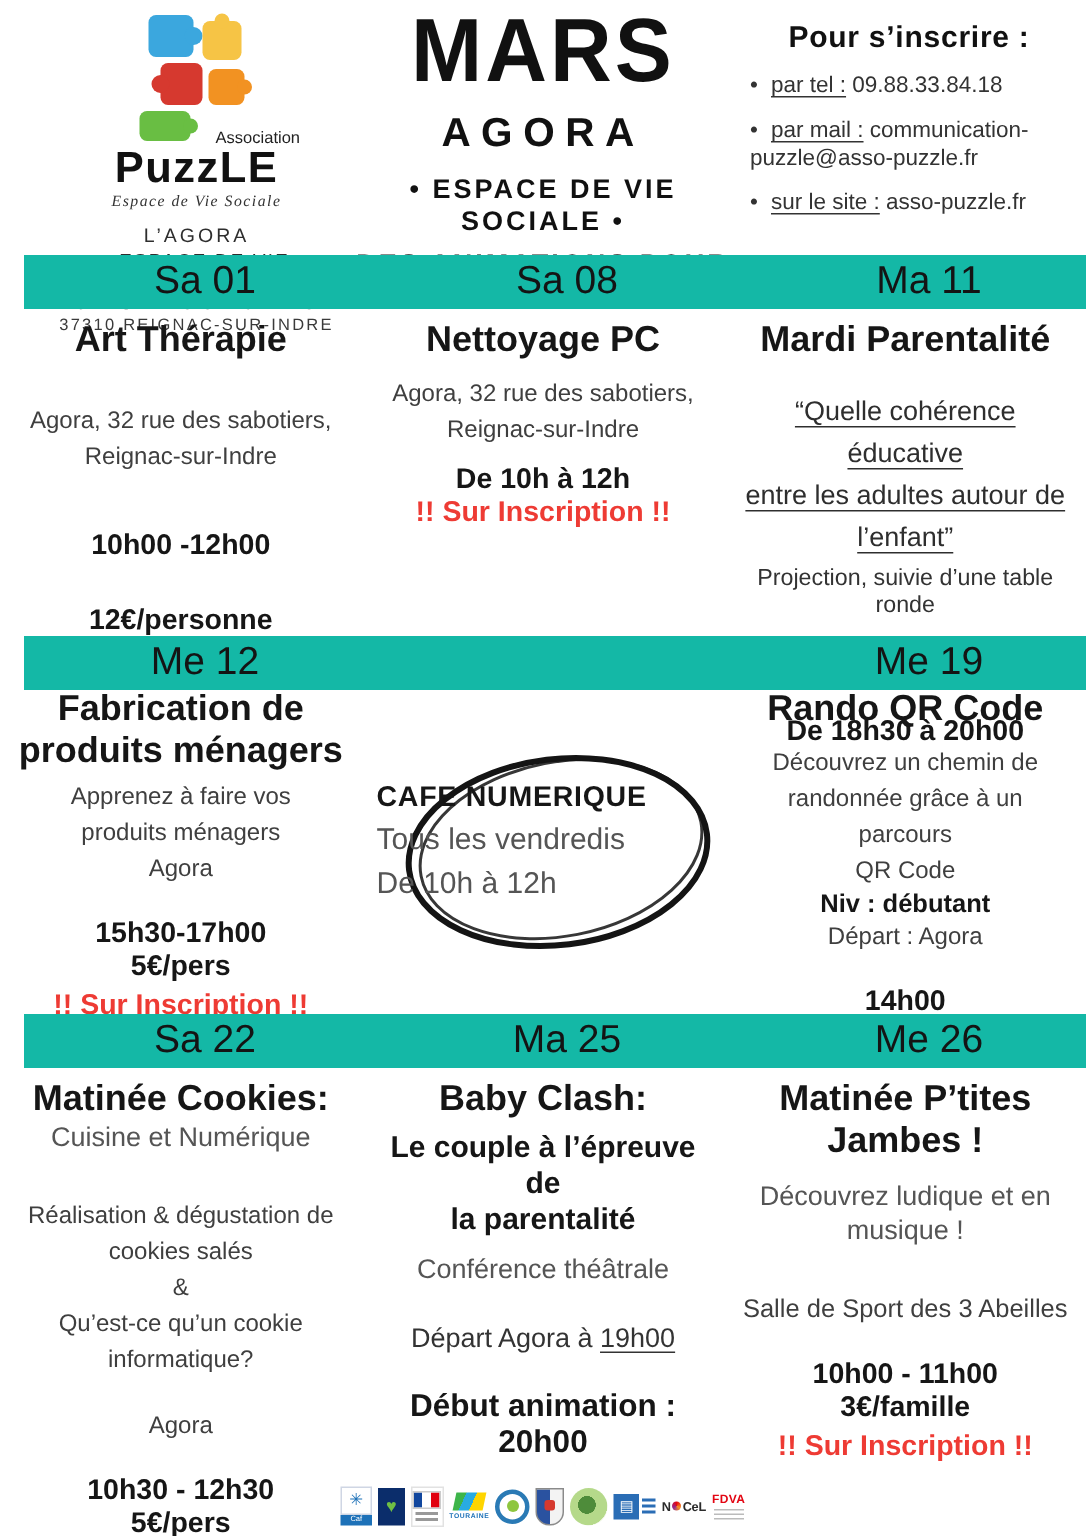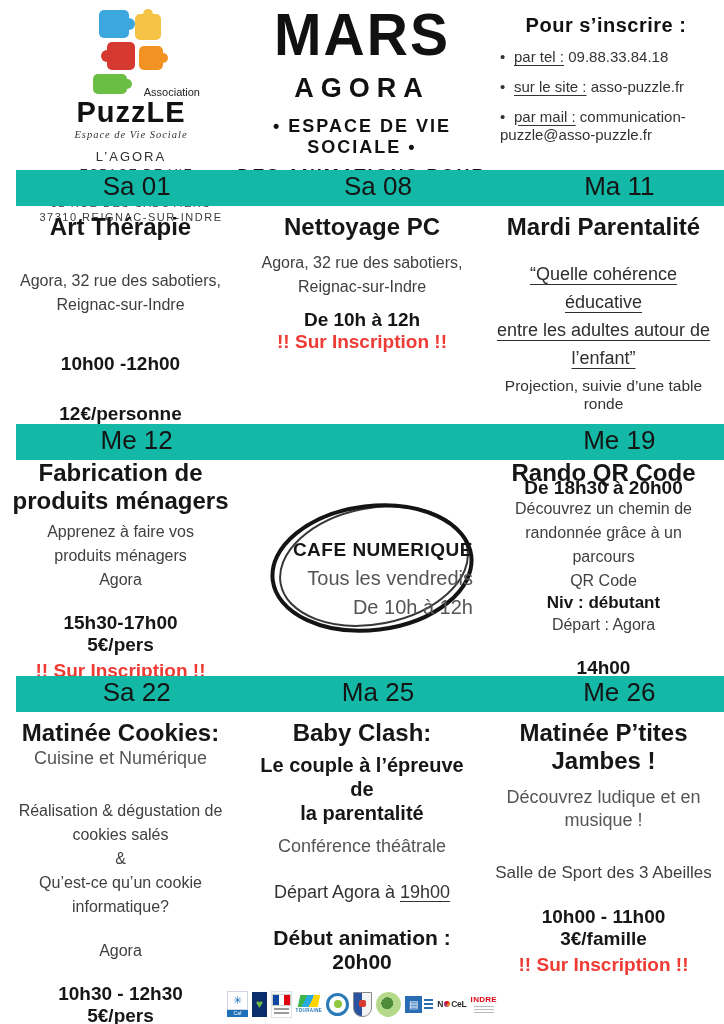--- a/index.html
+++ b/index.html
@@ -49,21 +49,21 @@
   .ev-red{font-weight:700;font-size:19px;color:#EE3B34;}
   .ev-quote{font-size:18px;color:#2e2e2e;text-decoration:underline;text-underline-offset:4px;white-space:pre-line;line-height:1.55;}
   .ev-note{font-size:15.5px;color:#333;}
   .u{text-decoration:underline;text-underline-offset:3px;}
   .mt0{margin-top:0;} .mt-xs{margin-top:4px;} .mt-sm{margin-top:10px;}
   .mt-md{margin-top:20px;} .mt-lg{margin-top:28px;} .mt-xl{margin-top:36px;}
 
   
   .cafe{position:relative;width:100%;height:100%;}
   .cafe svg{position:absolute;left:12px;top:30px;}
-  .cafe-text{position:absolute;left:0;top:80px;width:100%;text-align:right;}
+  .cafe-text{position:absolute;left:0;top:62px;width:100%;text-align:left;}
   .cafe-title{font-size:19px;font-weight:700;color:#161616;letter-spacing:.5px;}
   .cafe-l1{font-size:20px;color:#555;margin-top:6px;}
   .cafe-l2{font-size:20px;color:#555;margin-top:6px;}
 
   
   .footer-logos{position:absolute;left:227px;top:988px;width:270px;height:32px;
     display:flex;align-items:center;gap:4px;}
   .lg{display:flex;flex-direction:column;align-items:center;justify-content:center;}
   .lg-caf-box{width:19px;height:17px;border:1px solid #cfd6e4;display:flex;align-items:center;justify-content:center;
     color:#1d71b8;font-size:11px;line-height:1;}
@@ -126,22 +126,22 @@
     <div class="big-title">MARS</div>
     <div class="sub-title">AGORA</div>
     <div class="center-l1">• ESPACE DE VIE SOCIALE •</div>
     <div class="center-l2">DES ANIMATIONS POUR TOUS</div>
   </div>
 
   <div class="inscribe">
     <div class="inscribe-title">Pour s’inscrire :</div>
     <ul>
       <li><span class="b">•</span><span class="lbl">par tel :</span> <span class="val">09.88.33.84.18</span></li>
+      <li><span class="b">•</span><span class="lbl">par mail :</span> <span class="val">communication-puzzle@asso-puzzle.fr</span></li>
       <li><span class="b">•</span><span class="lbl">sur le site :</span> <span class="val">asso-puzzle.fr</span></li>
-      <li><span class="b">•</span><span class="lbl">par mail :</span> <span class="val">communication-puzzle@asso-puzzle.fr</span></li>
     </ul>
   </div>
 
   <div class="band band1">
     <div class="band-cell">Sa 01</div>
     <div class="band-cell">Sa 08</div>
     <div class="band-cell">Ma 11</div>
   </div>
 
   <div class="row row1">
@@ -287,20 +287,20 @@
           <i></i>
           <i></i>
         </div>
     </div>
     <div class="lg lg-nacel">
       <span>N</span>
       <span class="dot"></span>
       <span>CeL</span>
     </div>
     <div class="lg lg-fdva">
-      <div class="t">INDRE</div>
+      <div class="t">FDVA</div>
       <div class="tl"></div>
         <div class="tl"></div>
         <div class="tl"></div>
     </div>
   </div>
 
 </div>
 
 </body></html>

